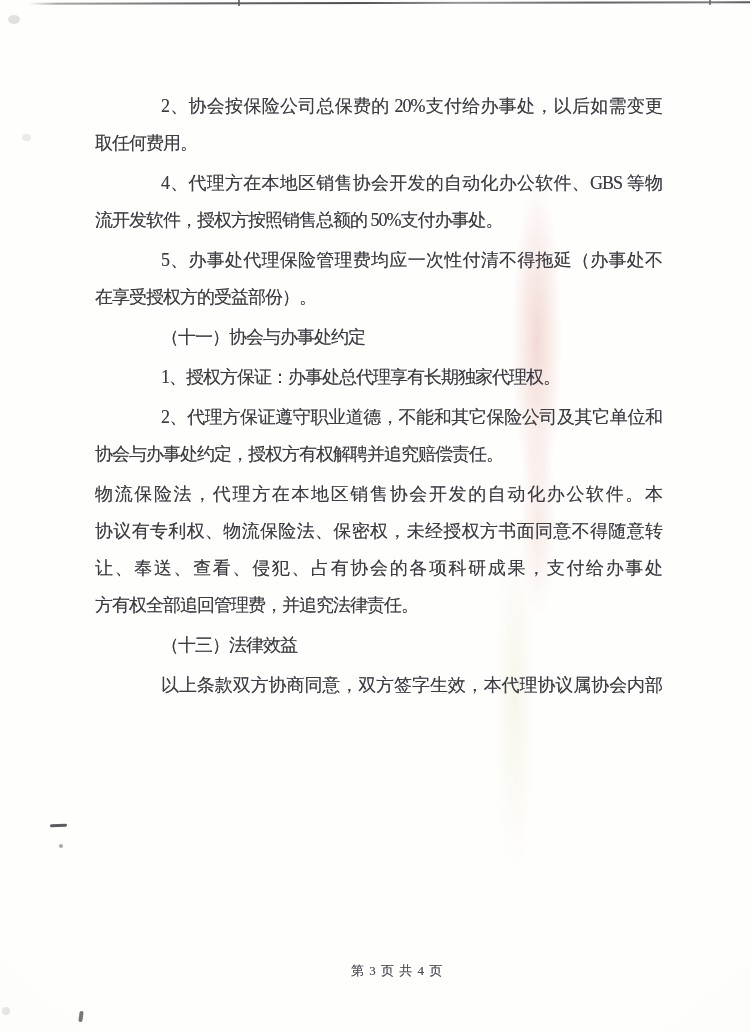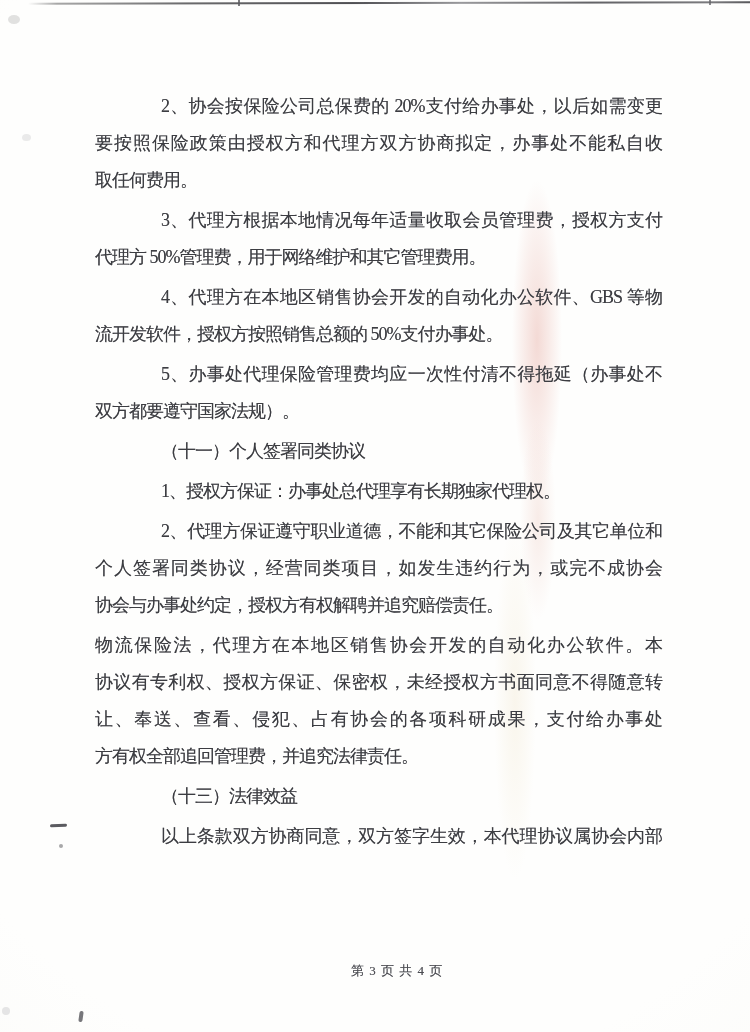--- a/index.html
+++ b/index.html
@@ -140,49 +140,43 @@
   <div class="artifact smudge-a"></div>
   <div class="artifact smudge-b"></div>
   <div class="artifact margin-dash"></div>
   <div class="artifact margin-dot"></div>
   <div class="artifact bottom-mark"></div>
   <div class="artifact bottom-edge-smudge"></div>
 
   <div class="doc-text">
       <div class="para">
         <div class="line fill indent">2、协会按保险公司总保费的 20%支付给办事处，以后如需变更</div>
-        <div class="line fill">要按照保险政策由授权方和代理方双方协商拟定，办事处不能私自收</div>
         <div class="line">取任何费用。</div>
-      </div>
-      <div class="para">
-        <div class="line fill indent">3、代理方根据本地情况每年适量收取会员管理费，授权方支付</div>
-        <div class="line">代理方 50%管理费，用于网络维护和其它管理费用。</div>
       </div>
       <div class="para">
         <div class="line fill indent">4、代理方在本地区销售协会开发的自动化办公软件、GBS 等物</div>
         <div class="line">流开发软件，授权方按照销售总额的 50%支付办事处。</div>
       </div>
       <div class="para">
         <div class="line fill indent">5、办事处代理保险管理费均应一次性付清不得拖延（办事处不</div>
-        <div class="line">双方都要遵守国家法规）。</div>
+        <div class="line">在享受授权方的受益部份）。</div>
       </div>
       <div class="para">
-        <div class="line indent">（十一）个人签署同类协议</div>
+        <div class="line indent">（十一）协会与办事处约定</div>
       </div>
       <div class="para">
         <div class="line indent">1、授权方保证：办事处总代理享有长期独家代理权。</div>
       </div>
       <div class="para">
         <div class="line fill indent">2、代理方保证遵守职业道德，不能和其它保险公司及其它单位和</div>
-        <div class="line fill">个人签署同类协议，经营同类项目，如发生违约行为，或完不成协会</div>
         <div class="line">协会与办事处约定，授权方有权解聘并追究赔偿责任。</div>
       </div>
       <div class="para">
         <div class="line fill">物流保险法，代理方在本地区销售协会开发的自动化办公软件。本</div>
-        <div class="line fill">协议有专利权、授权方保证、保密权，未经授权方书面同意不得随意转</div>
+        <div class="line fill">协议有专利权、物流保险法、保密权，未经授权方书面同意不得随意转</div>
         <div class="line fill">让、奉送、查看、侵犯、占有协会的各项科研成果，支付给办事处</div>
         <div class="line">方有权全部追回管理费，并追究法律责任。</div>
       </div>
       <div class="para">
         <div class="line indent">（十三）法律效益</div>
       </div>
       <div class="para">
         <div class="line fill indent">以上条款双方协商同意，双方签字生效，本代理协议属协会内部</div>
       </div>
     </div>

